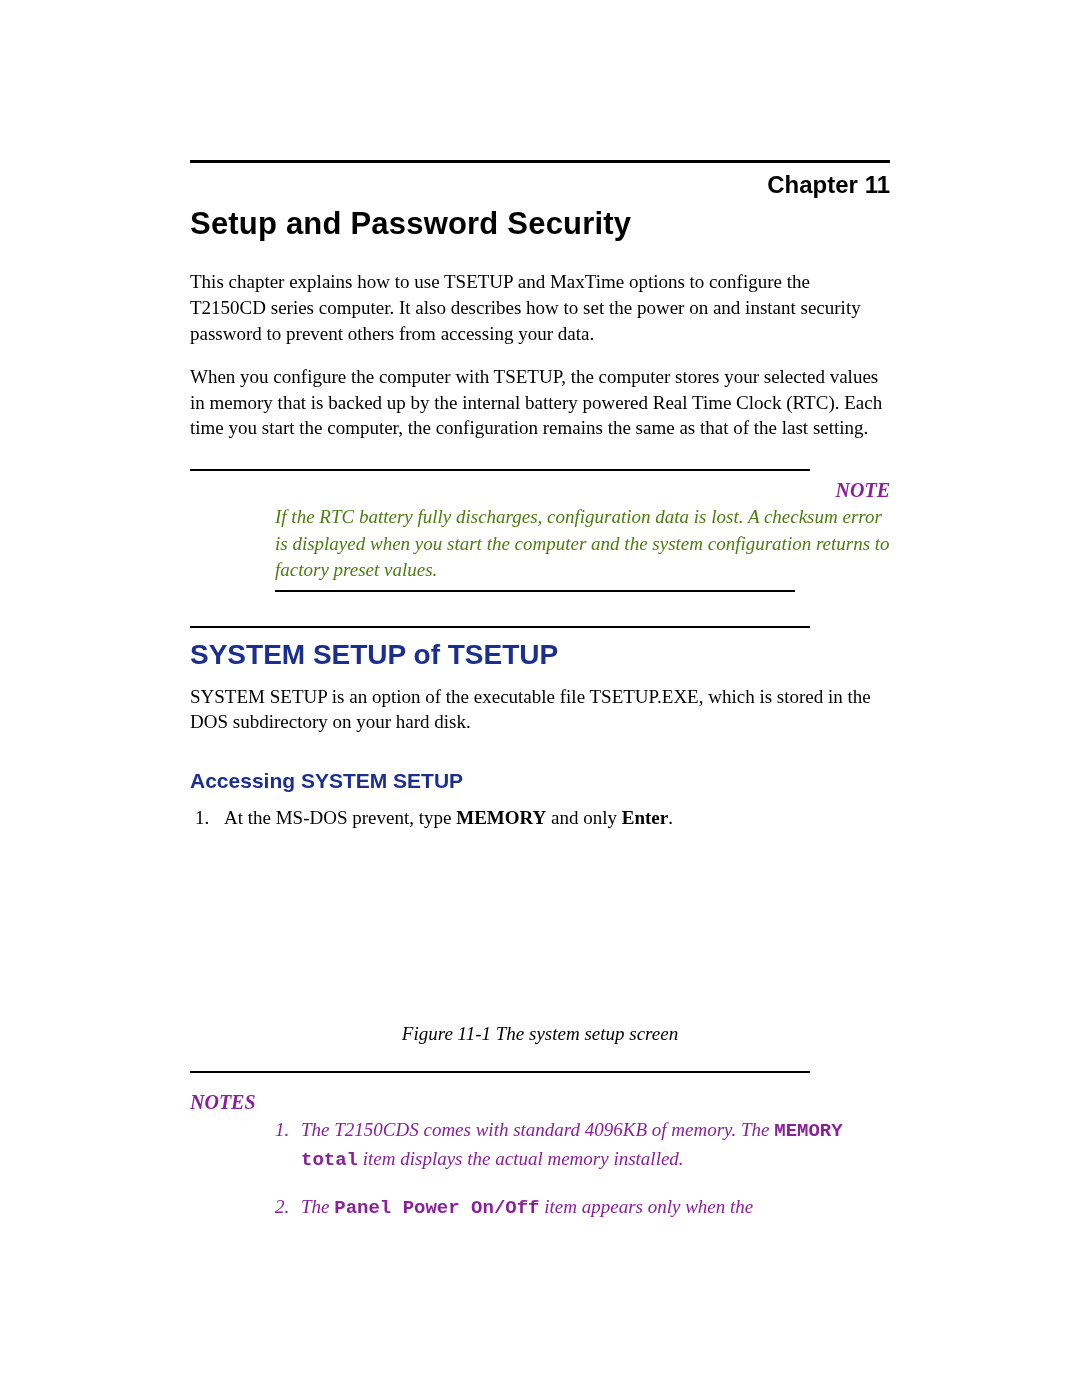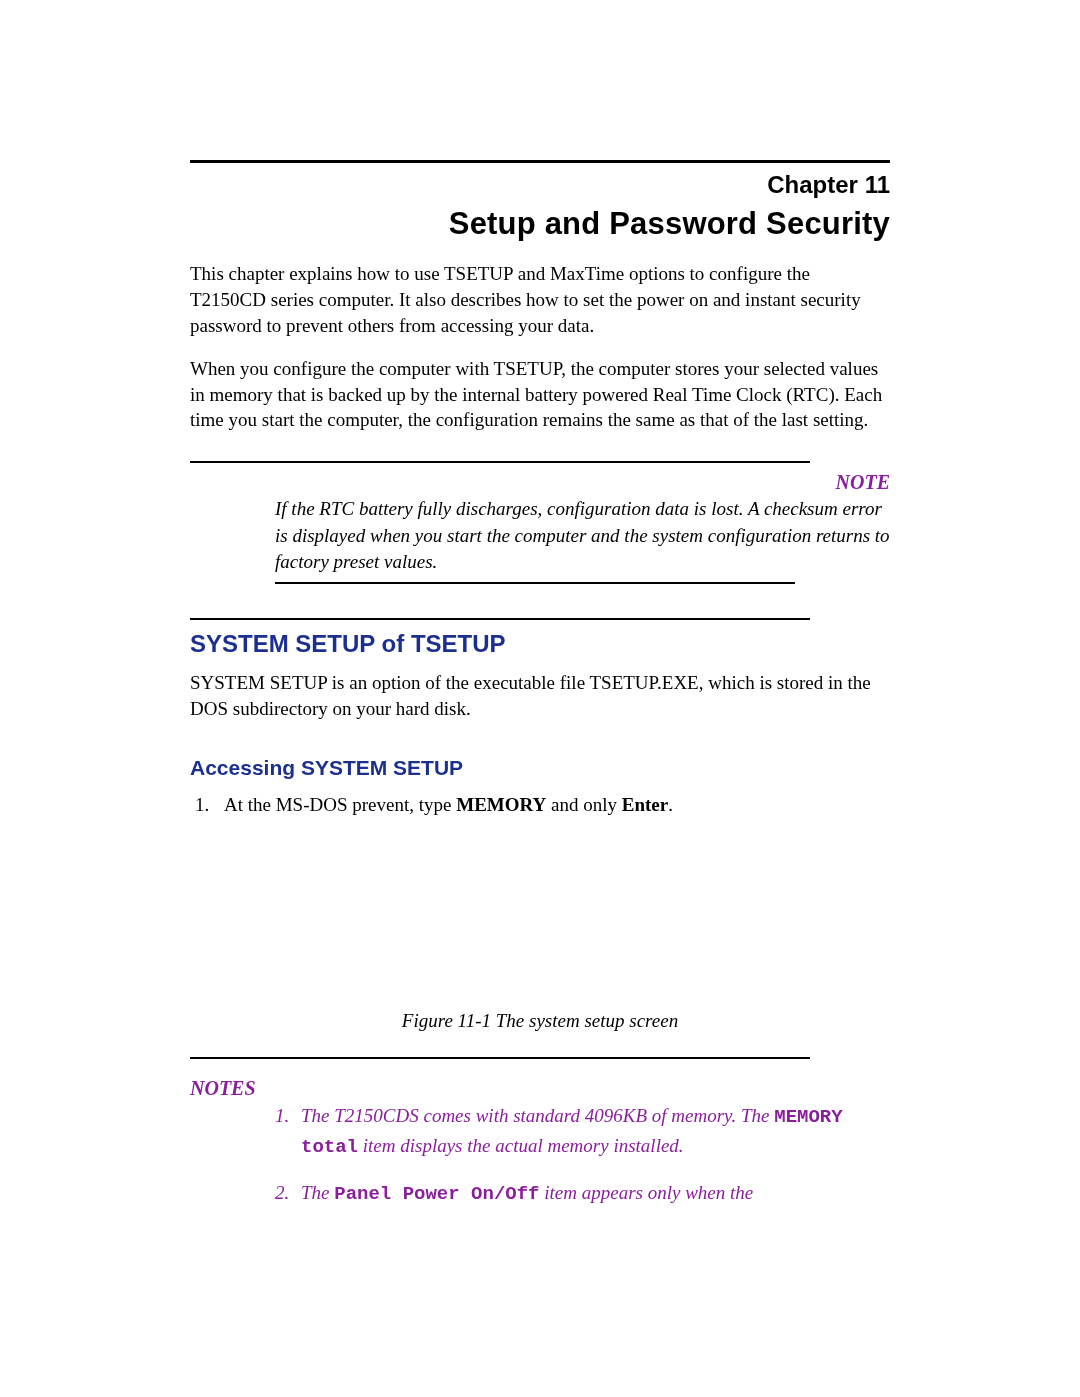--- a/index.html
+++ b/index.html
@@ -26,22 +26,22 @@
       font-family: Arial, Helvetica, sans-serif;
       font-weight: bold;
       font-size: 24px;
       text-align: right;
       margin-bottom: 2px;
     }
     .chapter-title {
       font-family: Arial, Helvetica, sans-serif;
       font-weight: bold;
       font-size: 31px;
-      text-align: right;
-      margin-bottom: 16px;
+      text-align: left;
+      margin-bottom: 24px;
       letter-spacing: 0.2px;
     }
     p.body {
       margin-bottom: 18px;
     }
     .note-block {
       margin-top: 28px;
       margin-bottom: 28px;
     }
     .note-rule {
@@ -54,41 +54,41 @@
       font-style: italic;
       font-weight: bold;
       color: #8a1f9c;
       font-size: 20px;
       margin-top: 6px;
       text-align: right;
     }
     .note-content {
       margin-left: 85px;
       font-style: italic;
-      color: #000000;
+      color: #4d7c0f;
       font-size: 19px;
       line-height: 1.4;
     }
     .note-bottom-rule {
       border: none;
       border-top: 2px solid #000;
       margin-left: 85px;
       width: 520px;
       margin-top: 6px;
     }
     .section-rule {
       border: none;
       border-top: 2px solid #000;
       width: 620px;
       margin-top: 34px;
     }
     h1.section {
       font-family: Arial, Helvetica, sans-serif;
       font-weight: bold;
-      font-size: 24px;
+      font-size: 28px;
       color: #1a2f8f;
       margin-top: 8px;
       margin-bottom: 10px;
     }
     h2.subsection {
       font-family: Arial, Helvetica, sans-serif;
       font-weight: bold;
       font-size: 21px;
       color: #1a2f8f;
       margin-top: 32px;

